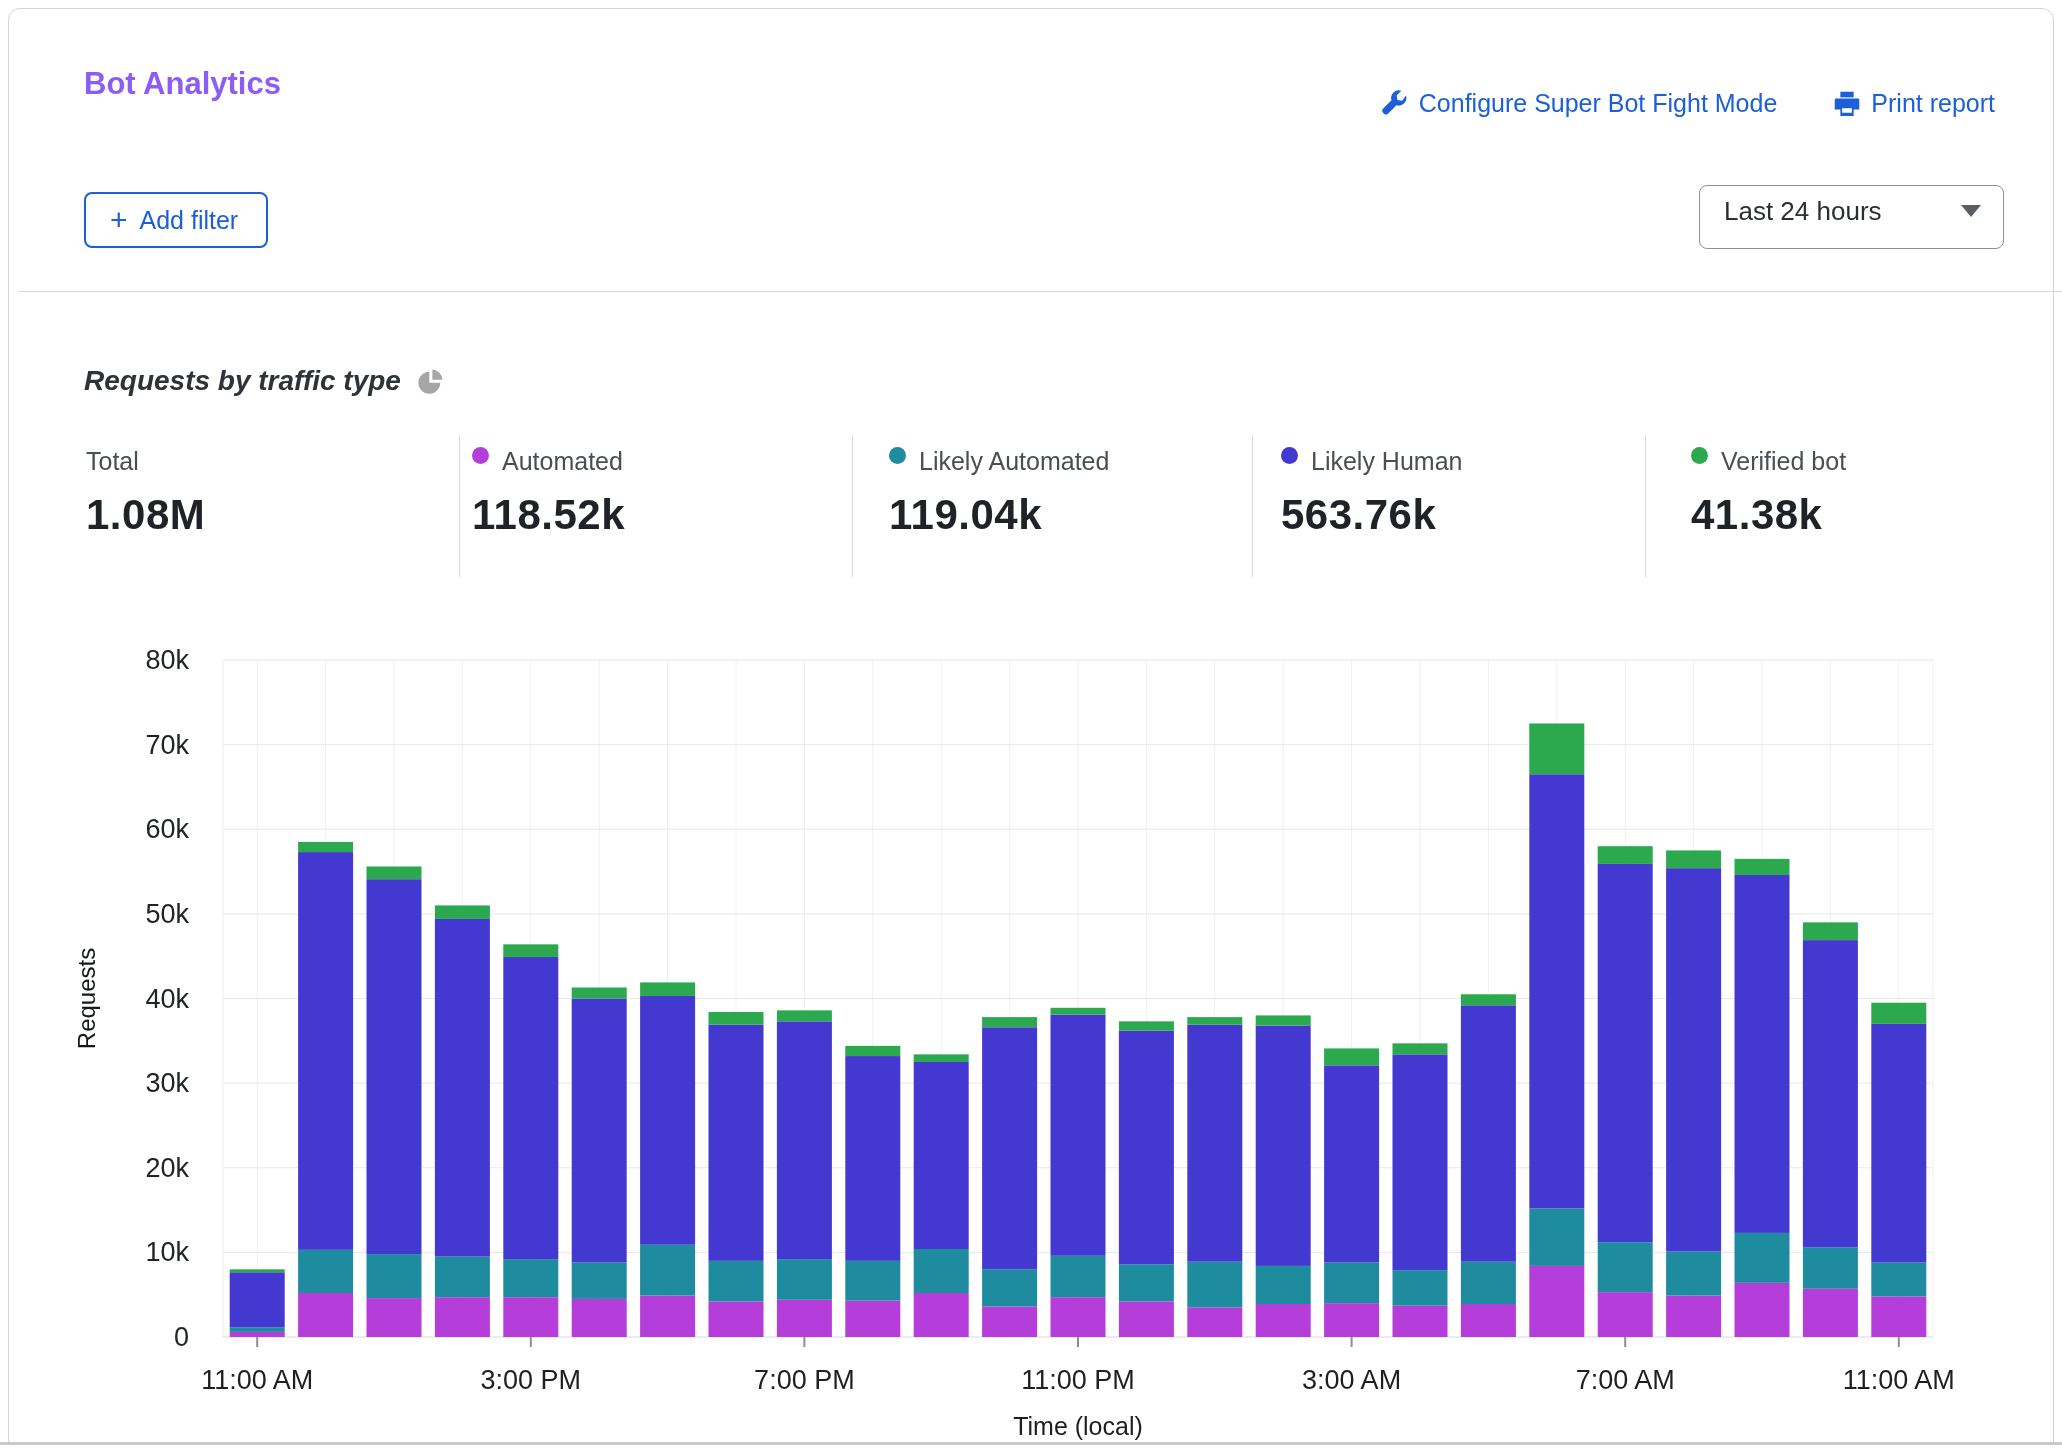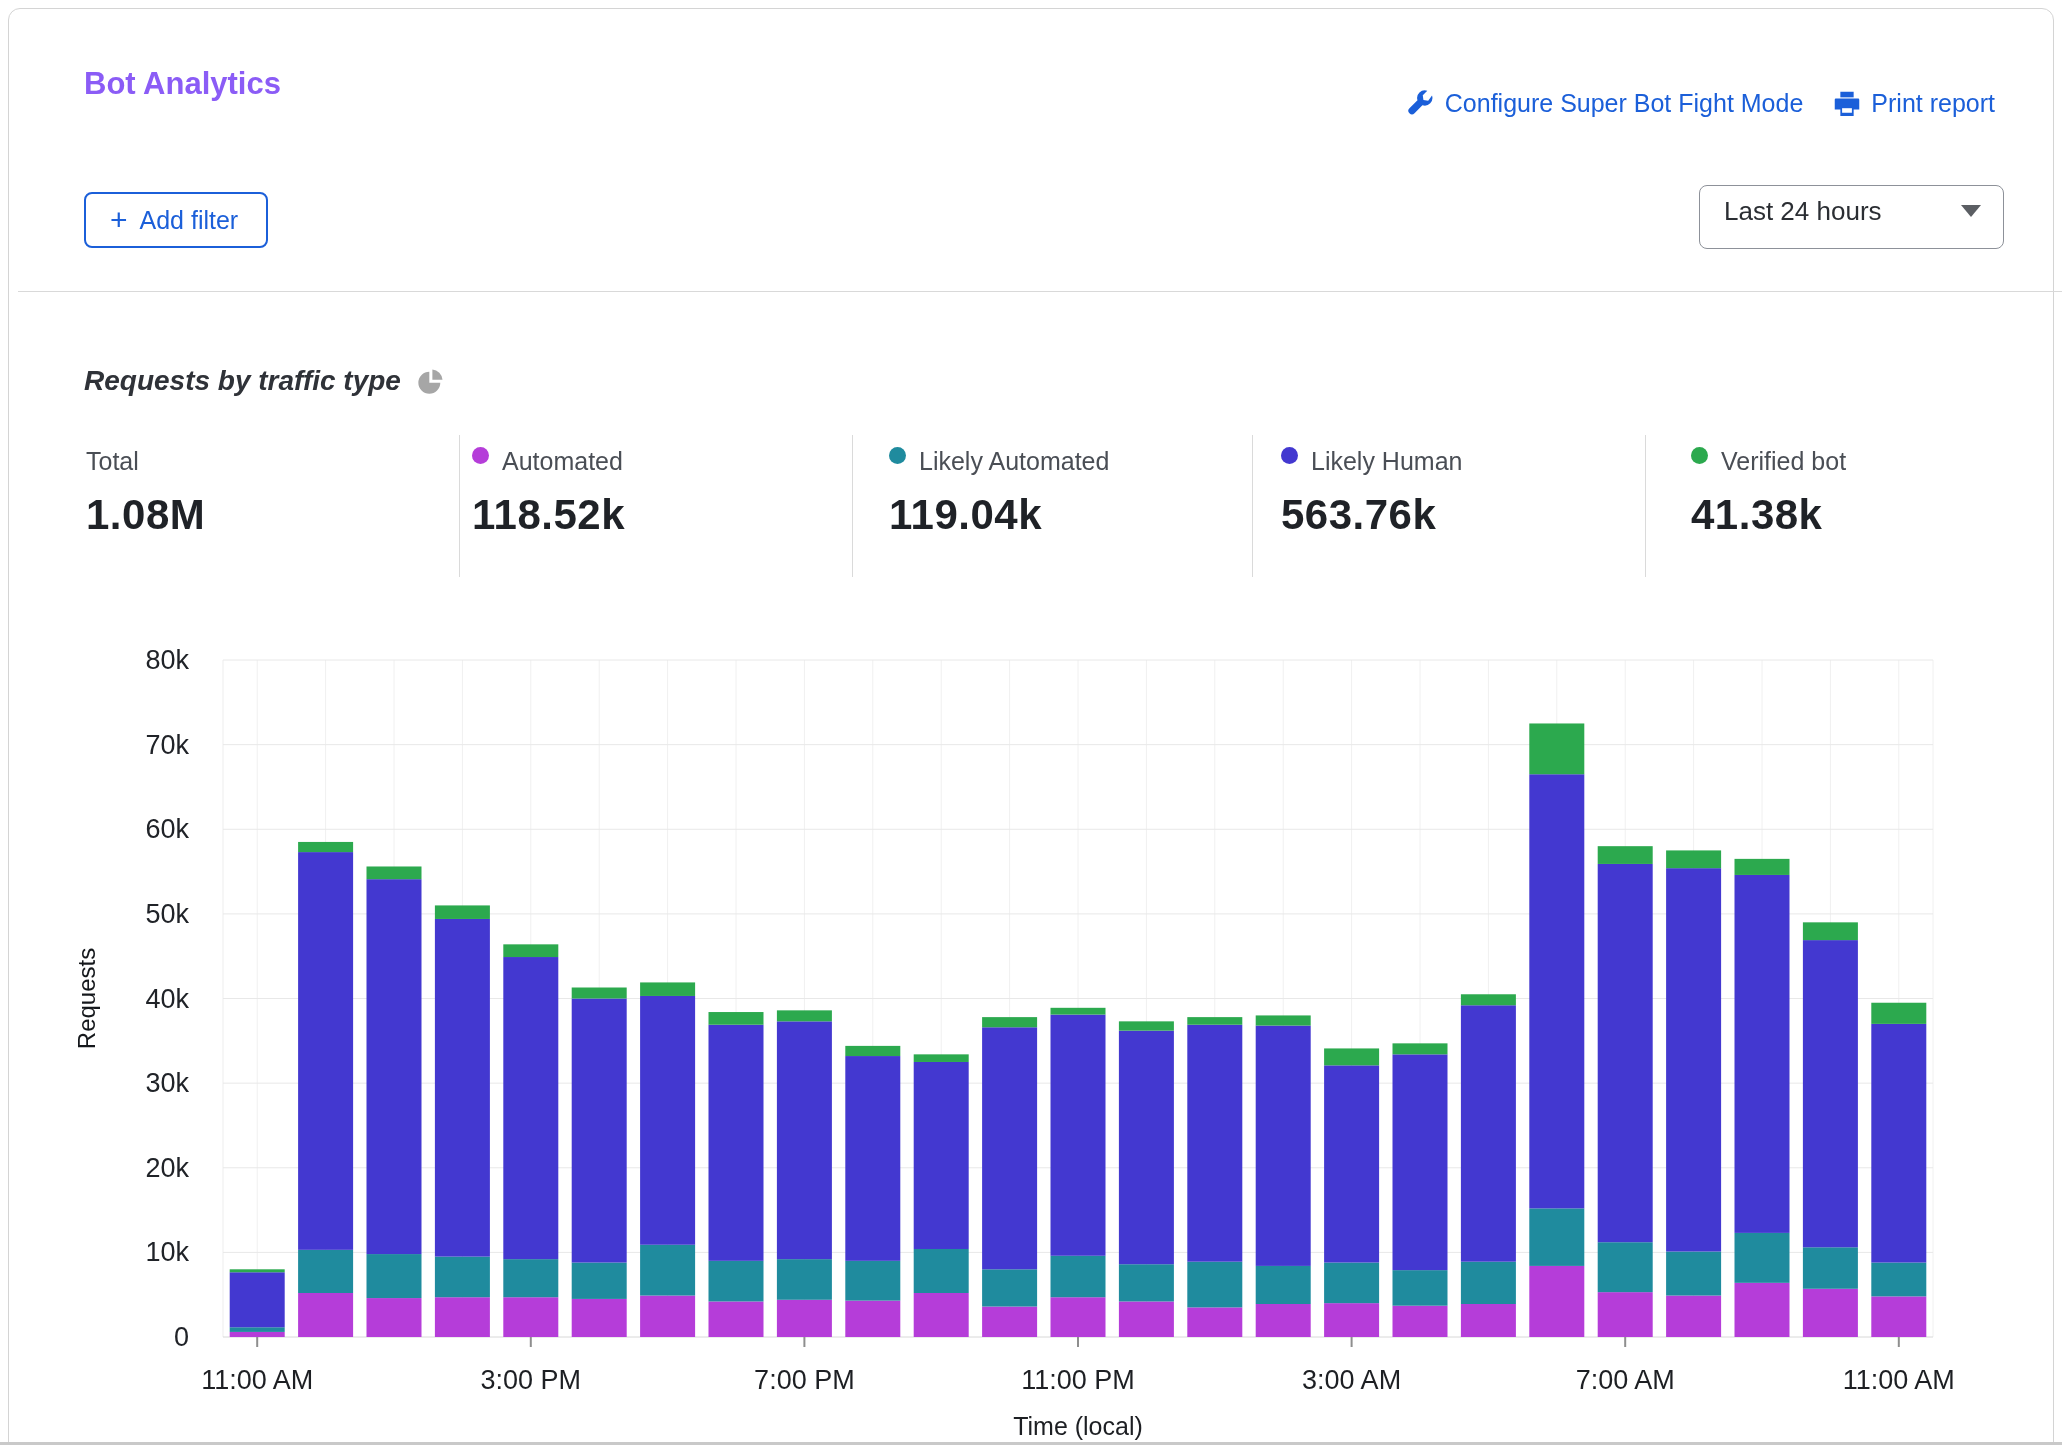--- a/index.html
+++ b/index.html
@@ -6,21 +6,21 @@
   html,body { background:#ffffff; }
   body { font-family:"Liberation Sans", sans-serif; }
   .canvas { position:relative; width:2062px; height:1450px; background:#fff; overflow:hidden; }
   .card { position:absolute; left:8px; top:8px; width:2046px; height:1436px;
           border:1px solid #d4d4d4; border-radius:12px 12px 0 0; background:#fff; }
   .header-divider { position:absolute; left:9px; top:282px; width:2044px; height:1px; background:#d9d9d9; }
   .bottom-divider { position:absolute; left:0; top:1442px; width:2062px; height:3px; background:#c9c9c9; }
 
   .page-title { position:absolute; left:75px; top:57px; font-size:31px; font-weight:700; color:#8b5cf6; }
 
-  .header-links { position:absolute; top:80px; right:58px; display:flex; gap:30px; align-items:center; }
+  .header-links { position:absolute; top:80px; right:58px; display:flex; gap:56px; align-items:center; }
   .hlink { display:flex; align-items:center; gap:10px; color:#1b5fd9; font-size:25px; cursor:pointer; text-decoration:none; }
   .hlink svg { display:block; }
 
   .add-filter { position:absolute; left:75px; top:183px; height:56px; padding:0 28px 0 24px;
                 display:flex; align-items:center; gap:12px; background:#fff;
                 border:2px solid #1b5fd9; border-radius:8px; color:#1b5fd9; font-size:25px;
                 font-family:"Liberation Sans", sans-serif; cursor:pointer; }
   .add-filter .plus { font-size:30px; font-weight:400; line-height:1; }
 
   .select { position:absolute; left:1690px; top:176px; width:305px; height:64px; background:#fff;

